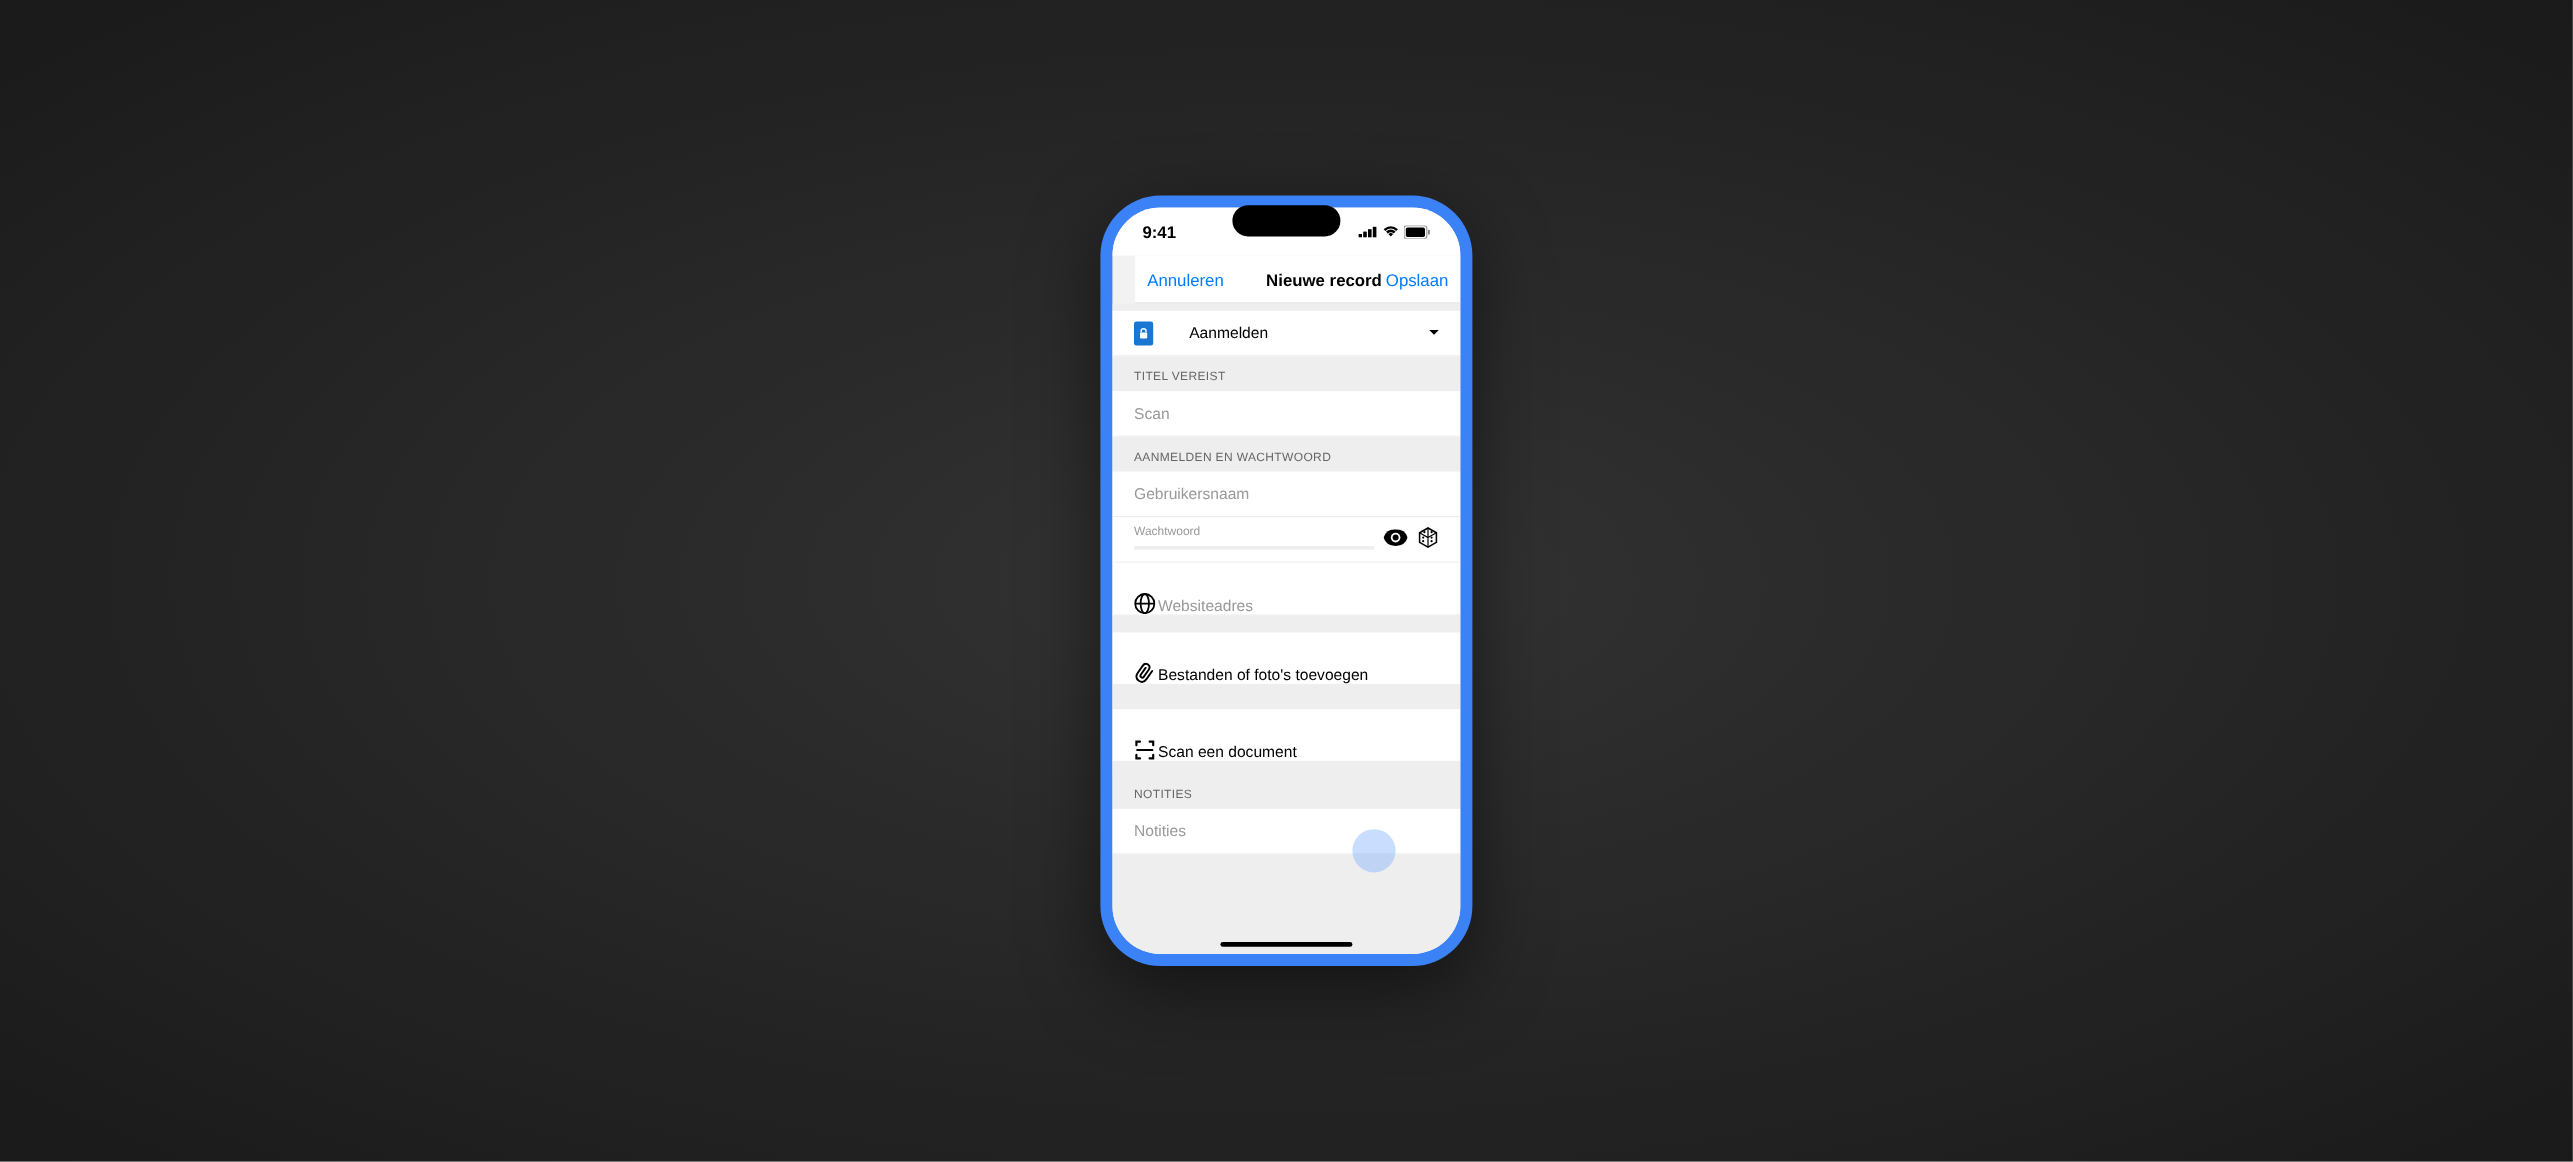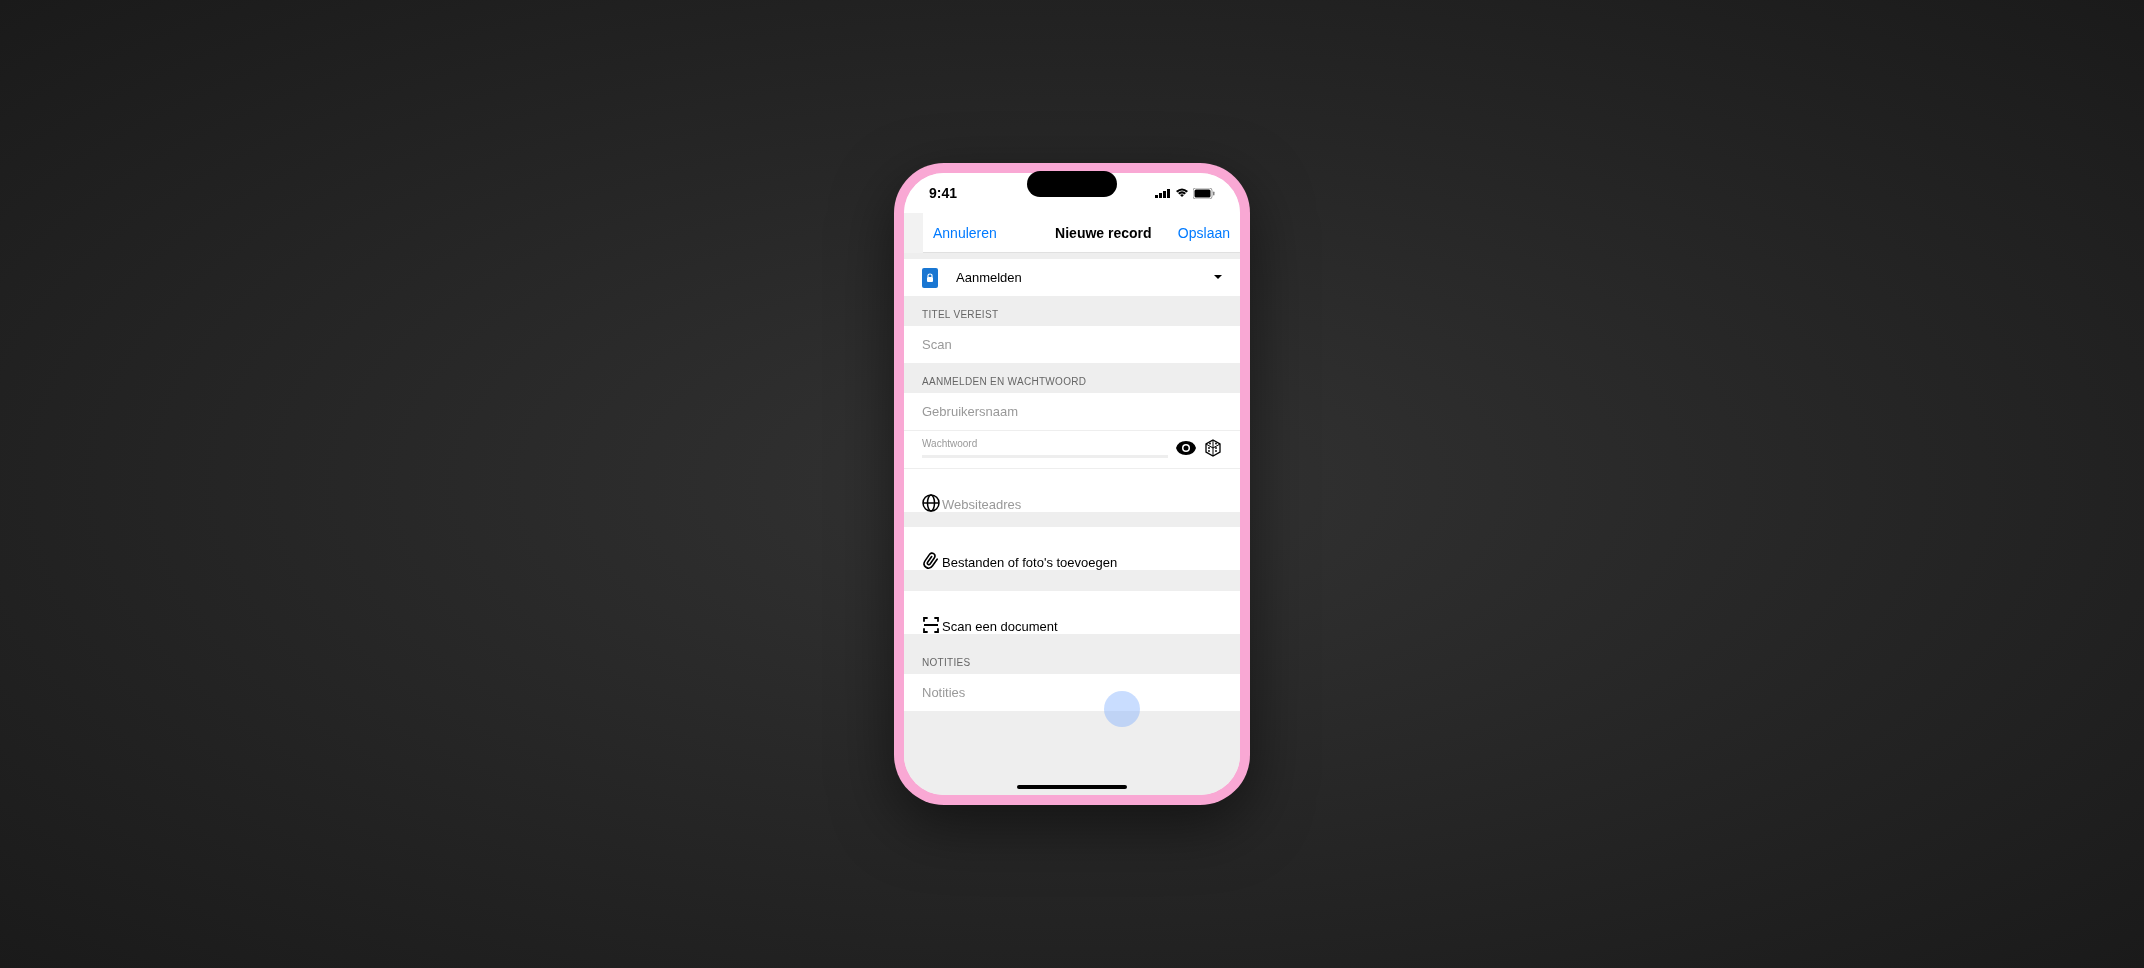--- a/index.html
+++ b/index.html
@@ -5,23 +5,23 @@
 * { margin: 0; padding: 0; box-sizing: border-box; font-family: -apple-system, BlinkMacSystemFont, 'Segoe UI', sans-serif; }
 body {
   background: radial-gradient(ellipse at center, #333 0%, #1a1a1a 100%);
   display: flex;
   justify-content: center;
   align-items: center;
   min-height: 100vh;
   padding: 20px;
 }
 .phone-frame {
-  width: 356px;
+  width: 310px;
   height: 642px;
-  background: #f9a8d4;
+  background: #3b82f6;
   border-radius: 50px;
   padding: 10px;
   box-shadow: 0 20px 60px rgba(0,0,0,0.5);
   position: relative;
 }
 .phone-screen {
   width: 100%;
   height: 100%;
   background: #f2f2f2;
   border-radius: 40px;
@@ -71,21 +71,21 @@
 .row {
   background: #fff;
   min-height: 38px;
   display: flex;
   align-items: center;
   padding: 0 18px;
   font-size: 13px;
   border-bottom: 1px solid #eee;
 }
 .row.type-row { margin-top: 6px; padding: 0 18px; height: 38px; justify-content: space-between; }
-.type-left { display: flex; align-items: center; gap: 18px; }
+.type-left { display: flex; align-items: center; gap: 30px; }
 .type-icon { width: 16px; height: 20px; background: #1976d2; border-radius: 2px; display: flex; align-items: center; justify-content: center; }
 .section-header {
   padding: 12px 18px 6px;
   font-size: 10px;
   color: #666;
   font-weight: 500;
   letter-spacing: 0.3px;
 }
 .placeholder { color: #999; }
 .password-row { flex-direction: row; align-items: center; justify-content: space-between; gap: 8px; padding: 6px 18px 10px; }

